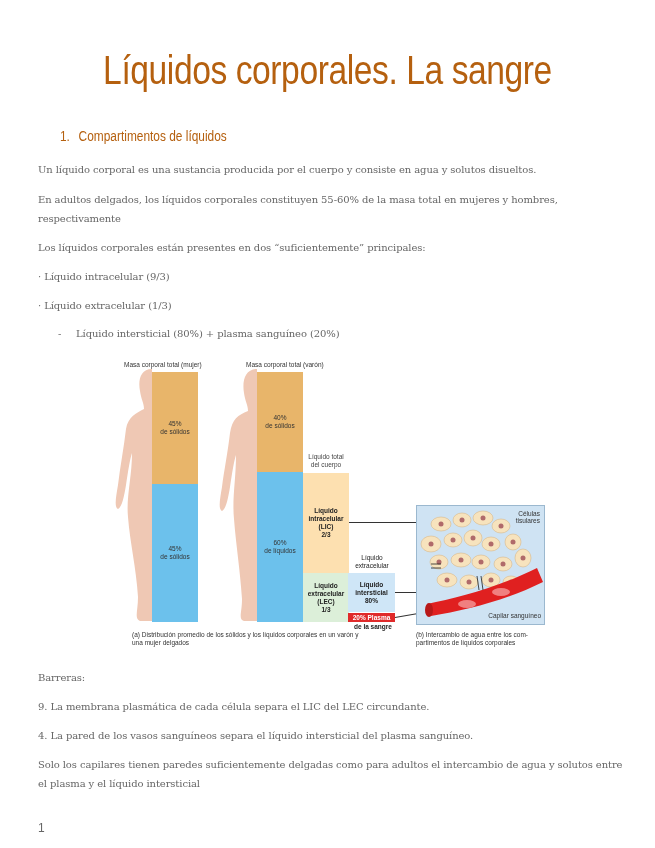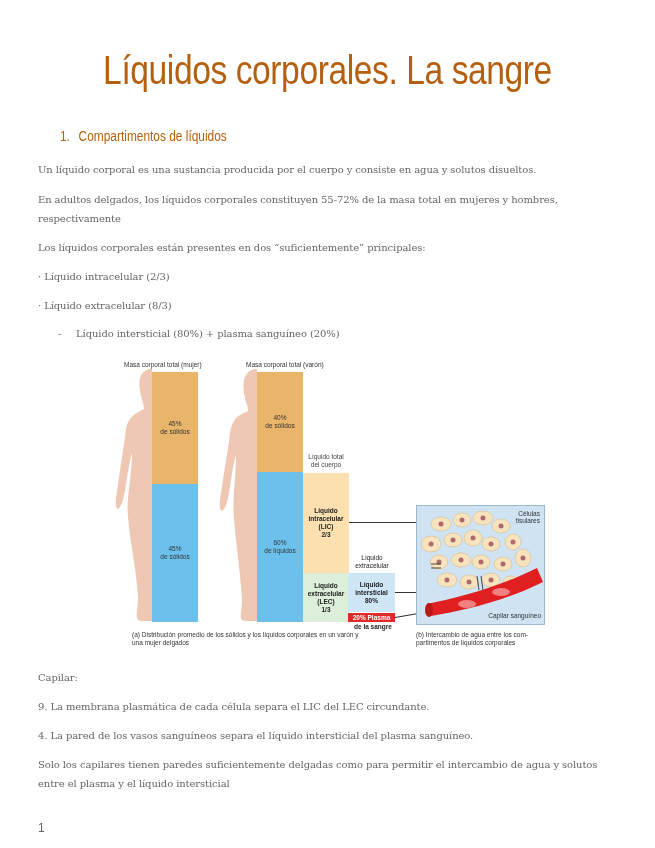--- a/index.html
+++ b/index.html
@@ -32,24 +32,24 @@
 <body>
 
 <div class="title">Líquidos corporales. La sangre</div>
 
 <div class="h2">
   <span class="num">1.</span>
   <span>Compartimentos de líquidos</span>
 </div>
 
 <div class="p" style="top:160px">Un líquido corporal es una sustancia producida por el cuerpo y consiste en agua y solutos disueltos.</div>
-<div class="p" style="top:190px">En adultos delgados, los líquidos corporales constituyen 55-72% de la masa total en mujeres y hombres, respectivamente</div>
+<div class="p" style="top:190px">En adultos delgados, los líquidos corporales constituyen 55-60% de la masa total en mujeres y hombres, respectivamente</div>
 <div class="p" style="top:238px">Los líquidos corporales están presentes en dos “suficientemente” principales:</div>
-<div class="p" style="top:267px">· Líquido intracelular (2/3)</div>
-<div class="p" style="top:296px">· Líquido extracelular (8/3)</div>
+<div class="p" style="top:267px">· Líquido intracelular (9/3)</div>
+<div class="p" style="top:296px">· Líquido extracelular (1/3)</div>
 <div class="p" style="top:324px">
   <span class="dash">-</span><span>Líquido intersticial (80%) + plasma sanguíneo (20%)</span>
 </div>
 
 <div class="fig">
 
   <svg style="position:absolute;left:0;top:12px" width="60" height="260" viewBox="0 0 60 260">
     <path d="M42 2 C30 2 28 14 30 24 C31 32 34 36 34 42 C26 46 18 50 16 62 C14 80 10 100 8 118 C6 130 4 140 8 142 C12 140 14 130 16 118 C18 104 20 92 22 86 C22 110 16 130 18 150 C20 176 26 200 28 230 C28 244 24 252 30 254 L42 254 L42 2 Z" fill="#efc8b4"></path>
   </svg>
   <svg style="position:absolute;left:98px;top:12px" width="50" height="260" viewBox="0 0 50 260">
@@ -145,18 +145,18 @@
 tisulares</div>
     <div class="flabel" style="right:3px;top:106px">Capilar sanguíneo</div>
   </div>
 
   <div class="flabel" style="left:22px;top:276px;white-space:pre-line;line-height:8px">(a) Distribución promedio de los sólidos y los líquidos corporales en un varón y
       una mujer delgados</div>
   <div class="flabel" style="left:306px;top:276px;white-space:pre-line;line-height:8px">(b) Intercambio de agua entre los com-
      partimentos de líquidos corporales</div>
 </div>
 
-<div class="p" style="top:668px">Capilar:</div>
+<div class="p" style="top:668px">Barreras:</div>
 <div class="p" style="top:697px">9. La membrana plasmática de cada célula separa el LIC del LEC circundante.</div>
 <div class="p" style="top:726px">4. La pared de los vasos sanguíneos separa el líquido intersticial del plasma sanguíneo.</div>
-<div class="p" style="top:755px">Solo los capilares tienen paredes suficientemente delgadas como para permitir el intercambio de agua y solutos entre el plasma y el líquido intersticial</div>
+<div class="p" style="top:755px">Solo los capilares tienen paredes suficientemente delgadas como para adultos el intercambio de agua y solutos entre el plasma y el líquido intersticial</div>
 
 <div class="page-num">1</div>
 
 </body></html>

